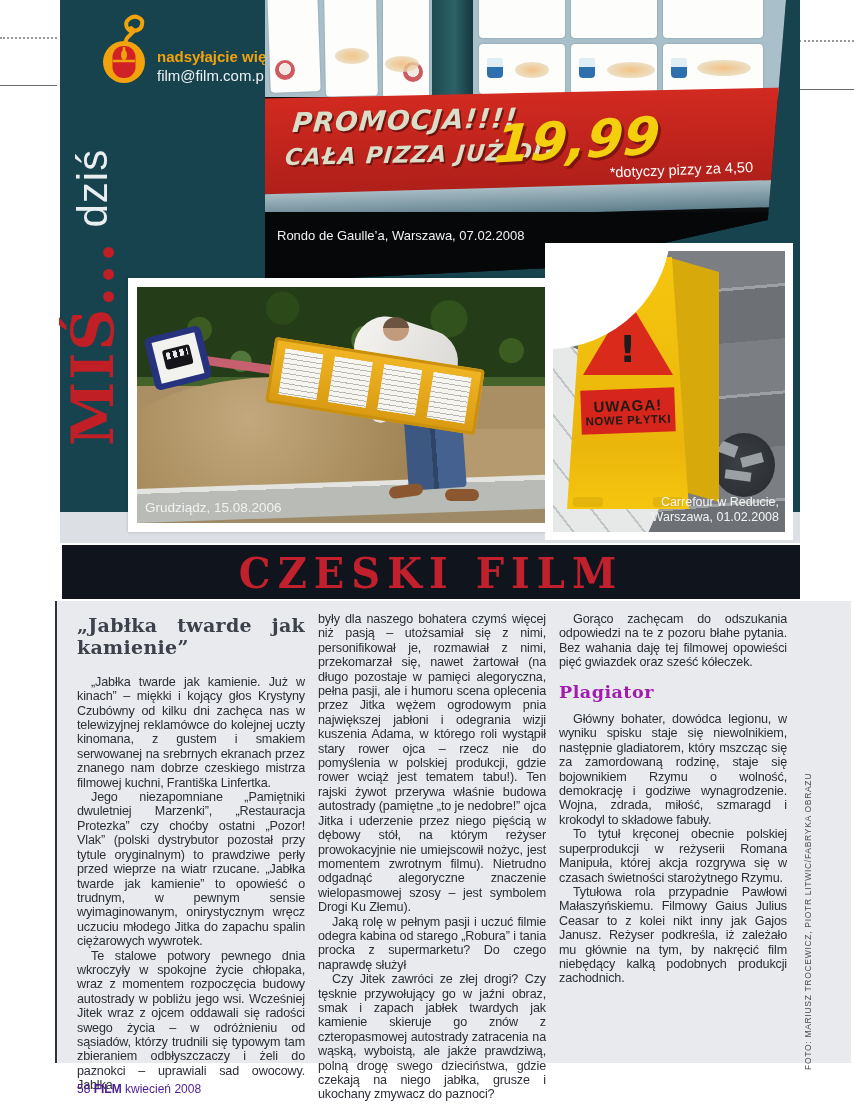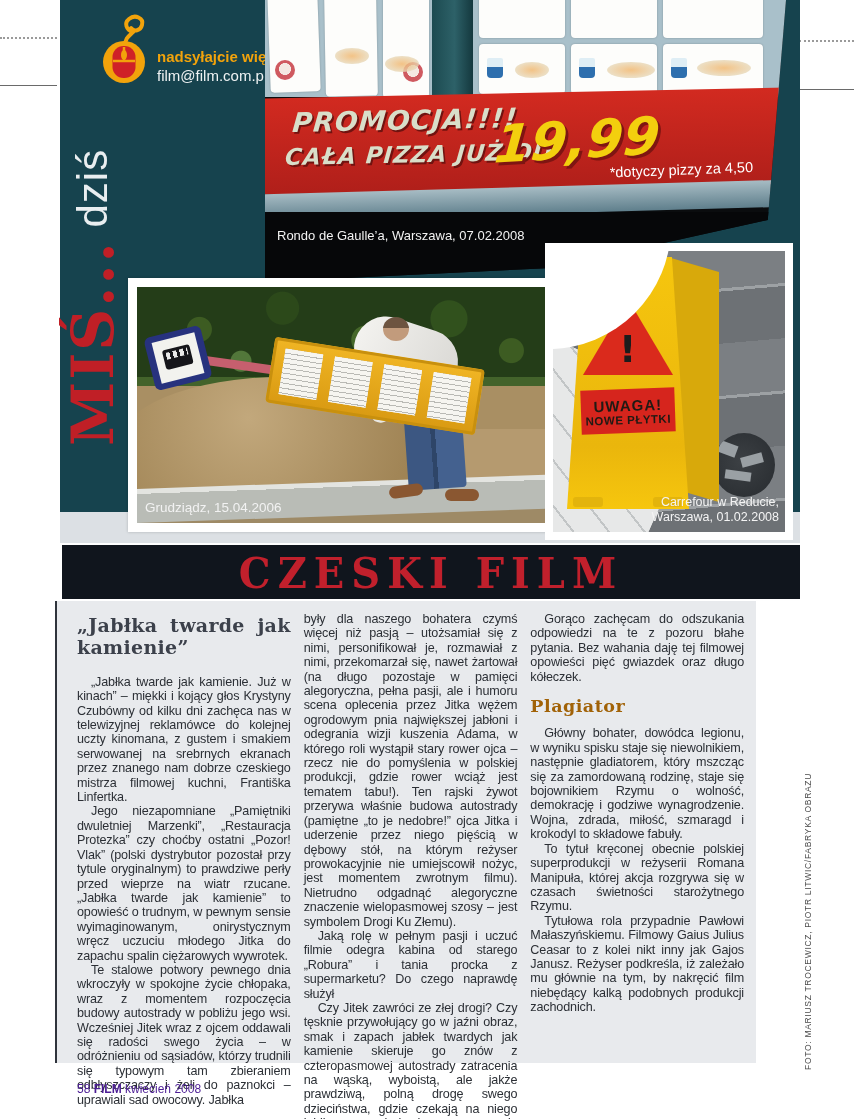--- a/index.html
+++ b/index.html
@@ -130,30 +130,30 @@
      background:#fff;z-index:6;}
   .carr-caption{position:absolute;right:6px;bottom:6px;color:#f4f4f4;font-size:12.5px;
      text-align:right;white-space:pre-line;line-height:1.25;z-index:7;}
 
   
   .title-bar{position:absolute;left:62px;top:545px;width:738px;height:54px;background:#10151d;
      display:flex;align-items:center;justify-content:center;}
   .title-bar span{font-family:"DejaVu Serif",serif;font-weight:900;font-size:40px;color:#c1202c;
      letter-spacing:7px;transform:scaleY(1.05);}
 
-  .article{position:absolute;left:55px;top:601px;width:701px;height:462px;background:#e8eaed;
+  .article{position:absolute;left:55px;top:601px;width:796px;height:462px;background:#e8eaed;
      border-left:2px solid #2f343c;box-sizing:border-box;padding:11px 12px 0 20px;}
   .cols{display:flex;gap:13px;}
   .col{width:228px;font-size:12.6px;line-height:14.4px;color:#2b2f35;text-align:justify;
      letter-spacing:-0.15px;}
   .col p{margin:0;}
   .col p.ind{text-indent:14px;}
   .headline{font-family:"DejaVu Serif",serif;font-weight:bold;font-size:19px;line-height:1.18;
      color:#3c414b;margin:2px 0 16px 0;letter-spacing:.3px;}
-  .subhead{font-family:"DejaVu Serif",serif;font-weight:bold;font-size:17.5px;color:#a16207;
+  .subhead{font-family:"DejaVu Serif",serif;font-weight:bold;font-size:17.5px;color:#a21caf;
      margin:15px 0 13px 0;letter-spacing:.5px;}
   .outro{position:relative;margin-top:6px;padding-right:38px;font-weight:bold;font-size:15px;
      line-height:1.55;text-align:center;color:#17191c;}
 
   .footer-line{position:absolute;left:77px;top:1082px;font-size:12px;color:#4c1d95;}
   .footer-line .mag{font-weight:bold;}
 
   .photo-credit{position:absolute;left:803px;top:690px;height:380px;writing-mode:vertical-rl;
      transform:rotate(180deg);font-size:8.5px;letter-spacing:.7px;color:#4b4b4b;}
 </style>
@@ -244,21 +244,21 @@
           <div class="sign-blue-in">
               <div class="bus-glyph"></div>
             </div>
         </div>
         <div class="timetable">
           <div class="tcard" style="left:12px;"></div>
           <div class="tcard" style="left:62px;"></div>
           <div class="tcard" style="left:112px;"></div>
           <div class="tcard" style="left:162px;"></div>
         </div>
-        <div class="grud-caption">Grudziądz, 15.04.2006</div>
+        <div class="grud-caption">Grudziądz, 15.08.2006</div>
       </div>
     </div>
 
     <div class="photo-carr">
       <div class="carr-inner">
         <div class="tiles-dark"></div>
         <div class="tiles-light"></div>
         <div class="hole">
           <i style="left:6px;top:10px;width:18px;height:12px;transform:rotate(20deg);"></i>
           <i style="left:28px;top:22px;width:22px;height:10px;transform:rotate(-15deg);"></i>
@@ -294,21 +294,21 @@
         <p class="ind">„Jabłka twarde jak kamienie. Już w kinach” – miękki i kojący głos Krystyny Czubówny od kilku dni zachęca nas w telewizyjnej reklamówce do kolejnej uczty kinomana, z gustem i smakiem serwowanej na srebrnych ekranach przez znanego nam dobrze czeskiego mistrza filmowej kuchni, Františka Linfertka.</p>
         <p class="ind">Jego niezapomniane „Pamiętniki dwuletniej Marzenki”, „Restauracja Protezka” czy choćby ostatni „Pozor! Vlak” (polski dystrybutor pozostał przy tytule oryginalnym) to prawdziwe perły przed wieprze na wiatr rzucane. „Jabłka twarde jak kamienie” to opowieść o trudnym, w pewnym sensie wyimaginowanym, onirystycznym wręcz uczuciu młodego Jitka do zapachu spalin ciężarowych wywrotek.</p>
         <p class="ind">Te stalowe potwory pewnego dnia wkroczyły w spokojne życie chłopaka, wraz z momentem rozpoczęcia budowy autostrady w pobliżu jego wsi. Wcześniej Jitek wraz z ojcem oddawali się radości swego życia – w odróżnieniu od sąsiadów, którzy trudnili się typowym tam zbieraniem odbłyszczaczy i żeli do paznokci – uprawiali sad owocowy. Jabłka</p>
       </div>
       <div class="col">
         <p>były dla naszego bohatera czymś więcej niż pasją – utożsamiał się z nimi, personifikował je, rozmawiał z nimi, przekomarzał się, nawet żartował (na długo pozostaje w pamięci alegoryczna, pełna pasji, ale i humoru scena oplecenia przez Jitka wężem ogrodowym pnia największej jabłoni i odegrania wizji kuszenia Adama, w którego roli wystąpił stary rower ojca – rzecz nie do pomyślenia w polskiej produkcji, gdzie rower wciąż jest tematem tabu!). Ten rajski żywot przerywa właśnie budowa autostrady (pamiętne „to je nedobre!” ojca Jitka i uderzenie przez niego pięścią w dębowy stół, na którym reżyser prowokacyjnie nie umiejscowił nożyc, jest momentem zwrotnym filmu). Nietrudno odgadnąć alegoryczne znaczenie wielopasmowej szosy – jest symbolem Drogi Ku Złemu).</p>
         <p class="ind">Jaką rolę w pełnym pasji i uczuć filmie odegra kabina od starego „Robura” i tania procka z supermarketu? Do czego naprawdę służył</p>
         <p class="ind">Czy Jitek zawróci ze złej drogi? Czy tęsknie przywołujący go w jaźni obraz, smak i zapach jabłek twardych jak kamienie skieruje go znów z czteropasmowej autostrady zatracenia na wąską, wyboistą, ale jakże prawdziwą, polną drogę swego dzieciństwa, gdzie czekają na niego jabłka, grusze i ukochany zmywacz do paznoci?</p>
       </div>
       <div class="col">
-        <p class="ind">Gorąco zachęcam do odszukania odpowiedzi na te z pozoru błahe pytania. Bez wahania daję tej filmowej opowieści pięć gwiazdek oraz długo kółeczek.</p>
+        <p class="ind">Gorąco zachęcam do odszukania odpowiedzi na te z pozoru błahe pytania. Bez wahania daję tej filmowej opowieści pięć gwiazdek oraz sześć kółeczek.</p>
         <div class="subhead">Plagiator</div>
         <p class="ind">Główny bohater, dowódca legionu, w wyniku spisku staje się niewolnikiem, następnie gladiatorem, który mszcząc się za zamordowaną rodzinę, staje się bojownikiem Rzymu o wolność, demokrację i godziwe wynagrodzenie. Wojna, zdrada, miłość, szmaragd i krokodyl to składowe fabuły.</p>
         <p class="ind">To tytuł kręconej obecnie polskiej superprodukcji w reżyserii Romana Manipuła, której akcja rozgrywa się w czasach świetności starożytnego Rzymu.</p>
         <p class="ind">Tytułowa rola przypadnie Pawłowi Małaszyńskiemu. Filmowy Gaius Julius Ceasar to z kolei nikt inny jak Gajos Janusz. Reżyser podkreśla, iż zależało mu głównie na tym, by nakręcić film niebędący kalką podobnych produkcji zachodnich.</p>
       </div>
     </div>
   </div>
 
   <div class="footer-line">
     <span>58 </span><span class="mag">FILM</span><span> kwiecień 2008</span>

